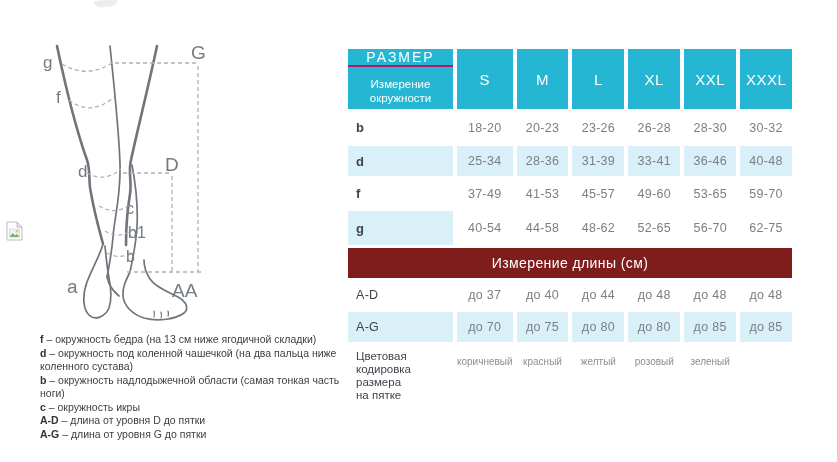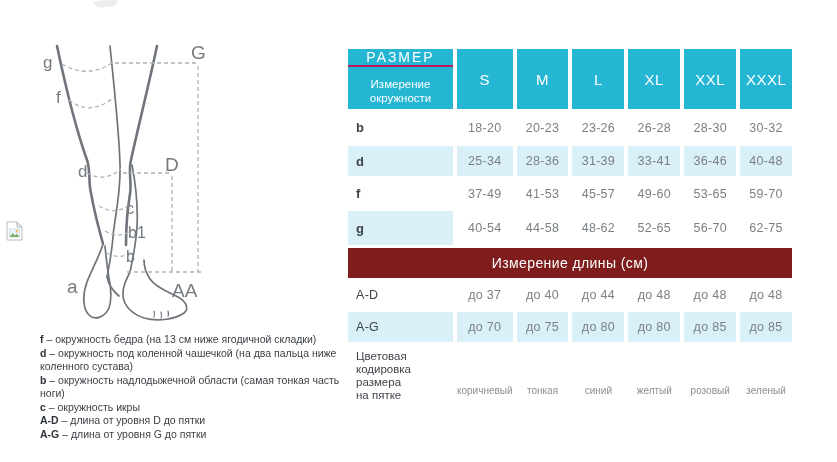--- a/index.html
+++ b/index.html
@@ -30,21 +30,21 @@
   .corner-bottom{flex:1;display:flex;align-items:center;justify-content:center;
                  text-align:center;font-size:11.5px;line-height:1.25;padding:10px 8px;}
   .size-h{font-size:15px;letter-spacing:0.5px;}
   .lab{justify-content:flex-start;padding-left:8px;font-size:13px;font-weight:bold;color:#3f444a;}
   .lab.plain{font-weight:normal;font-size:12.5px;letter-spacing:0.3px;}
   .val{font-size:12.5px;color:#7b8085;letter-spacing:0.3px;}
   .band{grid-column:1/-1;margin-top:3px;background:#7f1d1d;color:#fff;
         display:flex;align-items:center;justify-content:center;font-size:14px;letter-spacing:0.4px;}
   .color-lab{align-items:flex-start;padding:8px 0 0 8px;font-size:11.5px;line-height:13px;
              color:#3f444a;display:flex;flex-direction:column;justify-content:flex-start;}
-  .color-val{font-size:10px;color:#8a8f94;align-items:flex-start;padding-top:43px;}
+  .color-val{font-size:10px;color:#8a8f94;align-items:flex-start;padding-top:14px;}
 </style>
 </head>
 <body>
 
 <div class="canvas">
 
   <div class="smudge"></div>
 
   <svg class="broken-img" width="17" height="20" viewBox="0 0 17 20">
     <path d="M1 1 h10 l5 5 v13 h-15 z" fill="#ffffff" stroke="#b6bac0" stroke-width="1"></path>
@@ -162,20 +162,19 @@
     <div class="cell val hl">до 85</div>
     <div class="cell val hl">до 85</div>
 
     <div class="cell color-lab">
       <span>Цветовая</span>
       <span>кодировка</span>
       <span>размера</span>
       <span>на пятке</span>
     </div>
     <div class="cell color-val">коричневый</div>
-    <div class="cell color-val">тонкая</div>
-    <div class="cell color-val">синий</div>
+    <div class="cell color-val">красный</div>
     <div class="cell color-val">желтый</div>
     <div class="cell color-val">розовый</div>
     <div class="cell color-val">зеленый</div>
 
   </div>
 </div>
 
 </body></html>

